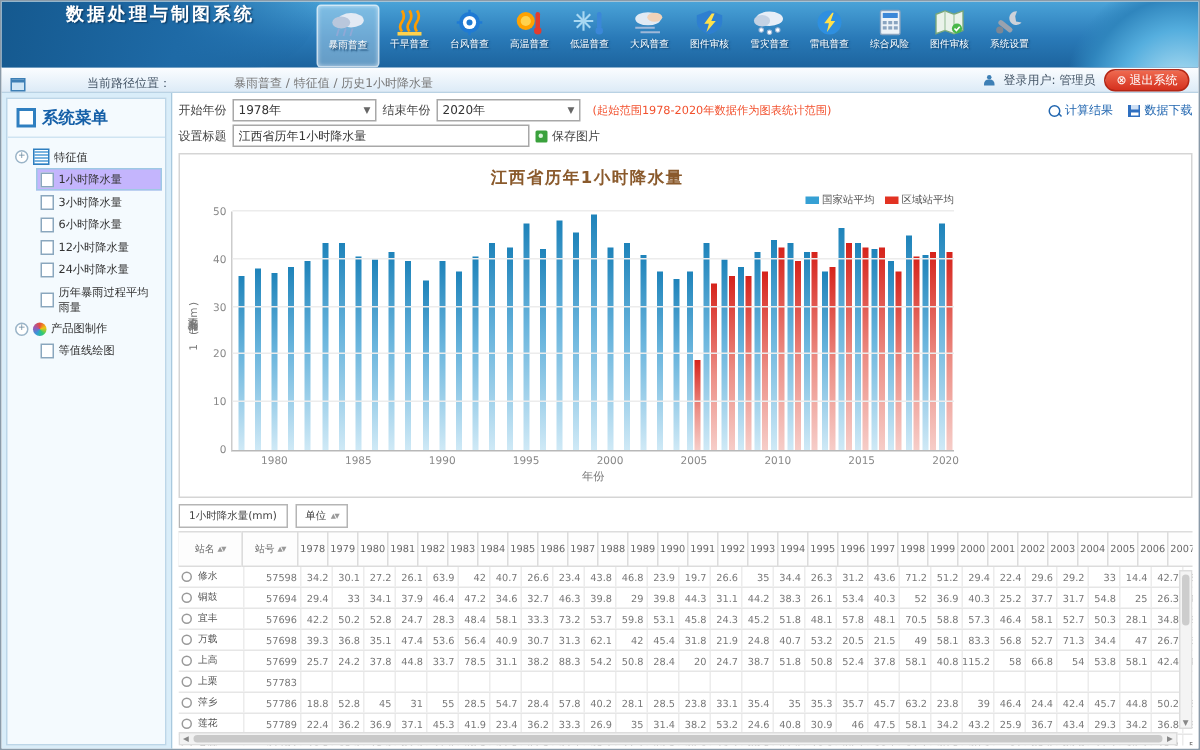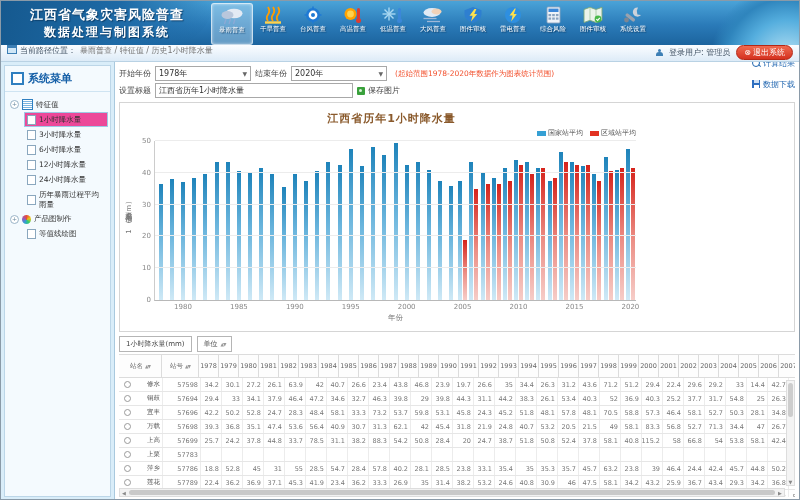--- a/index.html
+++ b/index.html
@@ -12,21 +12,21 @@
   #titleWrap .t2{display:block;text-align:center;font-size:12px;font-weight:bold;color:#fff;text-shadow:1px 1px 1px #0d3c66;letter-spacing:2px;}
   #globe{position:absolute;right:0;top:0;width:100px;height:44px;background:radial-gradient(circle at 88% 135%,#bfe6f5 0%,#55aede 38%,#2f85bd 58%,rgba(47,133,189,0) 72%);}
   #toolbar{position:absolute;left:210px;top:2px;height:42px;display:flex;}
   .tbi{width:40px;height:40px;display:flex;flex-direction:column;align-items:center;justify-content:flex-start;border-radius:3px;cursor:pointer;}
   .tbi.sel{background:rgba(210,238,252,.40);border:1px solid rgba(255,255,255,.65);box-shadow:0 0 3px rgba(255,255,255,.6) inset;}
   .tbicon{width:24px;height:18px;margin-top:3px;}
   .tbicon svg{width:24px;height:18px;}
   .tblabel{font-size:6.5px;color:#fff;text-shadow:1px 1px 1px #0d3c66;white-space:nowrap;margin-top:1px;}
 
   
-  #subbar{height:16px;display:flex;align-items:flex-start;padding:0 6px;background:linear-gradient(180deg,#fbfdff,#ddebf7);border-bottom:1px solid #b9d2e4;font-size:8px;color:#456;}
+  #subbar{height:16px;display:flex;align-items:flex-end;padding:0 6px;background:linear-gradient(180deg,#fbfdff,#ddebf7);border-bottom:1px solid #b9d2e4;font-size:8px;color:#456;gap:38px;}
   .winicon{width:8px;height:7px;border:1px solid #3d7fb5;background:#cfe6f6;display:inline-block;margin-right:3px;}
   .winicon::before{content:"";display:block;height:2px;background:#3d7fb5;}
   #crumbPath{color:#777;margin-left:4px;}
   #subRight{margin-left:auto;display:flex;align-items:center;gap:6px;}
   .person{width:7px;height:8px;position:relative;display:inline-block;}
   .person::before{content:"";position:absolute;left:2px;top:0;width:3px;height:3px;border-radius:50%;background:#3d7fb5;}
   .person::after{content:"";position:absolute;left:0;top:3.5px;width:7px;height:4px;border-radius:3px 3px 0 0;background:#3d7fb5;}
   #logoutBtn{display:flex;align-items:center;gap:2px;background:linear-gradient(180deg,#ef6a50,#d5311f);color:#fff;border:1px solid #b42716;border-radius:8px;padding:1px 7px;font-size:8px;cursor:pointer;}
 
   
@@ -34,30 +34,30 @@
   #sidebar{width:114px;background:#d9edf9;border-right:1px solid #a9c9de;padding:3px;box-sizing:border-box;}
   #sidePanel{background:#f4fafe;border:1px solid #bcd6e8;height:100%;box-sizing:border-box;}
   #sideTitle{display:flex;align-items:center;gap:4px;padding:5px 6px;color:#1660a8;font-size:11px;font-weight:bold;border-bottom:1px solid #cfe4f2;}
   .sqicon{width:9px;height:9px;border:2px solid #2f7fc0;background:#fff;display:inline-block;}
   .tree{padding:5px 2px;font-size:7.5px;color:#333;}
   .tnode{display:flex;align-items:center;gap:3px;padding:2px 0 2px 3px;cursor:pointer;}
   .toggle{width:7px;height:7px;border:1px solid #9ab4c8;border-radius:50%;color:#6b8aa0;font-size:6px;line-height:6px;text-align:center;background:#fff;flex:none;}
   .nicon{width:9px;height:9px;flex:none;border:1px solid #2f7fc0;background:repeating-linear-gradient(180deg,#fff 0 1px,#7ab4e0 1px 2px);}
   .nicon2{width:9px;height:9px;flex:none;border-radius:50%;background:conic-gradient(#e74c3c,#f1c40f,#2ecc71,#3498db,#9b59b6,#e74c3c);}
   .tleaf{display:flex;align-items:center;gap:3px;margin-left:17px;padding:1.5px 2px;cursor:pointer;border:1px solid transparent;}
-  .tleaf.sel{background:#ec4899;border:1px solid #9ec8e4;}
+  .tleaf.sel{background:#c4b5fd;border:1px solid #9ec8e4;}
   .picon{width:7px;height:8px;border:1px solid #8aa7be;background:#fff;flex:none;}
 
   
   #content{flex:1;position:relative;background:#fff;padding:3px 4px;box-sizing:border-box;display:flex;flex-direction:column;overflow:hidden;}
   .ctlRow{display:flex;align-items:center;gap:4px;height:17px;font-size:8px;color:#444;flex:none;}
   .sel-box{width:88px;height:13px;border:1px solid #a8a8a8;background:#fff;display:flex;align-items:center;justify-content:space-between;padding:0 3px;font-size:8px;color:#333;cursor:pointer;}
   .sel-box .car{color:#666;font-size:6px;}
   .note{color:#f2512e;font-size:7.5px;margin-left:4px;white-space:nowrap;}
-  .linkGrp{margin-left:auto;display:flex;align-items:center;gap:10px;flex-direction:column;}
+  .linkGrp{margin-left:auto;display:flex;align-items:center;gap:10px;}
   .lnk{display:flex;align-items:center;gap:3px;color:#2166b0;font-size:8px;cursor:pointer;white-space:nowrap;}
   .ic-search{width:6px;height:6px;border:1.4px solid #2166b0;border-radius:50%;position:relative;display:inline-block;}
   .ic-search::after{content:"";position:absolute;left:5px;top:5px;width:3px;height:1.4px;background:#2166b0;transform:rotate(45deg);}
   .ic-disk{width:8px;height:8px;background:#2f6fc0;position:relative;display:inline-block;}
   .ic-disk::before{content:"";position:absolute;left:1.5px;top:0;width:5px;height:3px;background:#cfe0f4;}
   .ic-disk::after{content:"";position:absolute;left:1.5px;bottom:0.5px;width:5px;height:2.5px;background:#fff;}
   .txt-input{width:190px;height:13px;border:1px solid #a8a8a8;font-size:8px;padding:0 3px;color:#333;font-family:"DejaVu Sans",sans-serif;}
   .ic-img{width:8px;height:8px;background:#3aa13c;position:relative;display:inline-block;border-radius:1px;}
   .ic-img::after{content:"";position:absolute;left:2px;top:2px;width:3px;height:3px;border-radius:50%;background:#d8f2d8;}
 
@@ -85,38 +85,37 @@
   .hbox{border:1px solid #b5b5b5;background:#fff;padding:2px 6px;font-size:7px;color:#444;display:flex;align-items:center;gap:3px;}
   .sortA{font-size:4.5px;color:#999;letter-spacing:-1px;}
   #grid{width:710px;}
   .hrow{display:flex;height:24px;}
   .hc{box-sizing:border-box;border:1px solid #dcdcdc;margin-left:-1px;background:#fdfdfd;display:flex;align-items:center;justify-content:center;font-size:6.5px;color:#666;gap:2px;}
   .c-name{width:44px;flex:none;}
   .c-id{width:38px;flex:none;}
   .c-y{width:21px;flex:none;}
   .drow{display:flex;height:13px;border-bottom:1px solid #e6e6e6;}
   .dc{box-sizing:border-box;border-right:1px solid #ececec;font-size:6.5px;color:#777;display:flex;align-items:center;justify-content:flex-end;padding-right:2px;}
-  .dc.nameC{justify-content:flex-end;padding-left:2px;gap:16px;color:#555;}
+  .dc.nameC{justify-content:flex-start;padding-left:2px;gap:4px;color:#555;}
   .radio{width:5px;height:5px;border:1px solid #9a9a9a;border-radius:50%;flex:none;background:#fff;}
   #vsb{position:absolute;top:44px;bottom:11px;right:0;width:9px;background:#f4f4f4;border:1px solid #ddd;box-sizing:border-box;}
   #vsb .thumb{position:absolute;top:2px;left:1px;right:1px;height:34px;background:#cdcdcd;border-radius:3px;}
   #vsb .arr{position:absolute;bottom:0;left:0;right:0;text-align:center;font-size:5px;color:#888;}
   #hsb{position:absolute;left:0;right:10px;bottom:0;height:9px;background:#f2f2f2;border:1px solid #ddd;box-sizing:border-box;display:flex;align-items:center;}
   #hsb .arrL,#hsb .arrR{font-size:5px;color:#888;width:8px;text-align:center;flex:none;}
   #hsb .thumb{flex:1;height:5px;background:#c9c9c9;border-radius:3px;margin:0 1px;}
 </style>
 </head>
 <body>
 
 <div id="window">
 
   <div id="header">
     <div id="globe"></div>
     <div id="titleWrap">
-      <span class="t1">江西省气象灾害风险普查</span>
       <span class="t2">数据处理与制图系统</span>
     </div>
     <div id="toolbar">
         <div class="tbi sel">
           <span class="tbicon"><svg viewBox="0 0 24 18">
               <ellipse cx="14" cy="6.5" rx="8.5" ry="4.8" fill="#e3eaf4"></ellipse>
               <ellipse cx="7.5" cy="8" rx="6" ry="4" fill="#b9c7dc"></ellipse>
               <g stroke="#8fa9d6" stroke-width="1.2">
                 <line x1="6" y1="12" x2="4.5" y2="17"></line>
                 <line x1="10.5" y1="12" x2="9" y2="17"></line>
@@ -182,20 +181,32 @@
               </g>
             </svg></span>
           <span class="tblabel">大风普查</span>
         </div>
         <div class="tbi">
           <span class="tbicon"><svg viewBox="0 0 24 18">
               <path d="M12 1 l8.5 3.2 v4.3 q0 5.5 -8.5 8.5 q-8.5 -3 -8.5 -8.5 v-4.3 z" fill="#2e7fd0"></path>
               <polygon points="13.5,3 8.5,9.8 11.6,9.8 10,15.4 16.2,8 13.2,8 15.4,3" fill="#ffe14d"></polygon>
             </svg></span>
           <span class="tblabel">图件审核</span>
+        </div>
+        <div class="tbi">
+          <span class="tbicon"><svg viewBox="0 0 24 18">
+              <ellipse cx="12" cy="6.5" rx="9" ry="4.8" fill="#e7eef7"></ellipse>
+              <ellipse cx="7" cy="7.8" rx="5.4" ry="3.8" fill="#c4d2e4"></ellipse>
+              <g fill="#fff" stroke="#9fb8d8" stroke-width="0.7">
+                <circle cx="6.5" cy="14" r="1.5"></circle>
+                <circle cx="12" cy="15.5" r="1.5"></circle>
+                <circle cx="17.5" cy="14" r="1.5"></circle>
+              </g>
+            </svg></span>
+          <span class="tblabel">雪灾普查</span>
         </div>
         <div class="tbi">
           <span class="tbicon"><svg viewBox="0 0 24 18">
               <circle cx="12" cy="9" r="8" fill="#2e8fe0"></circle>
               <polygon points="13.8,2.5 8.5,9.5 11.6,9.5 10.2,15.5 15.8,8 12.8,8 14.8,2.5" fill="#ffe14d"></polygon>
             </svg></span>
           <span class="tblabel">雷电普查</span>
         </div>
         <div class="tbi">
           <span class="tbicon"><svg viewBox="0 0 24 18">

